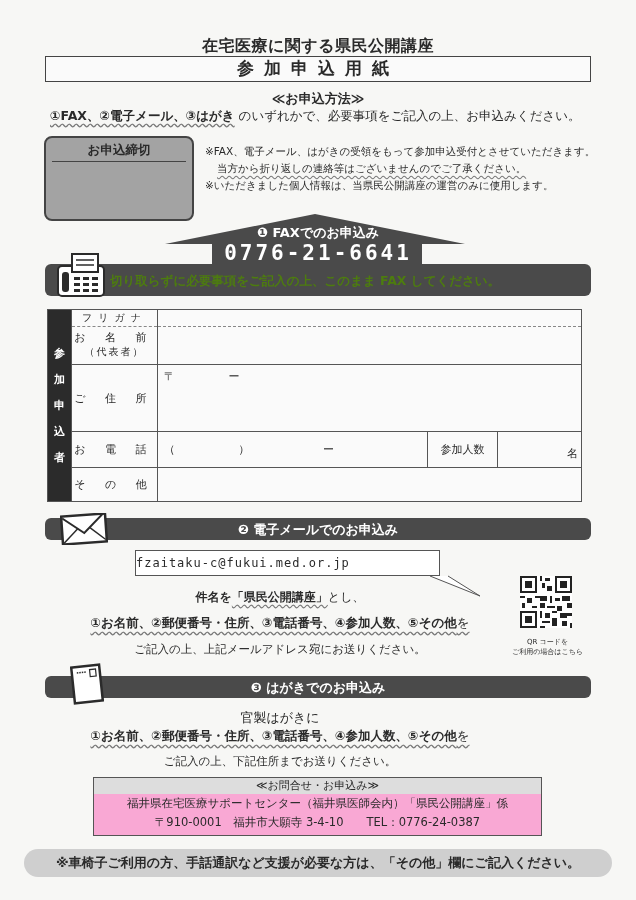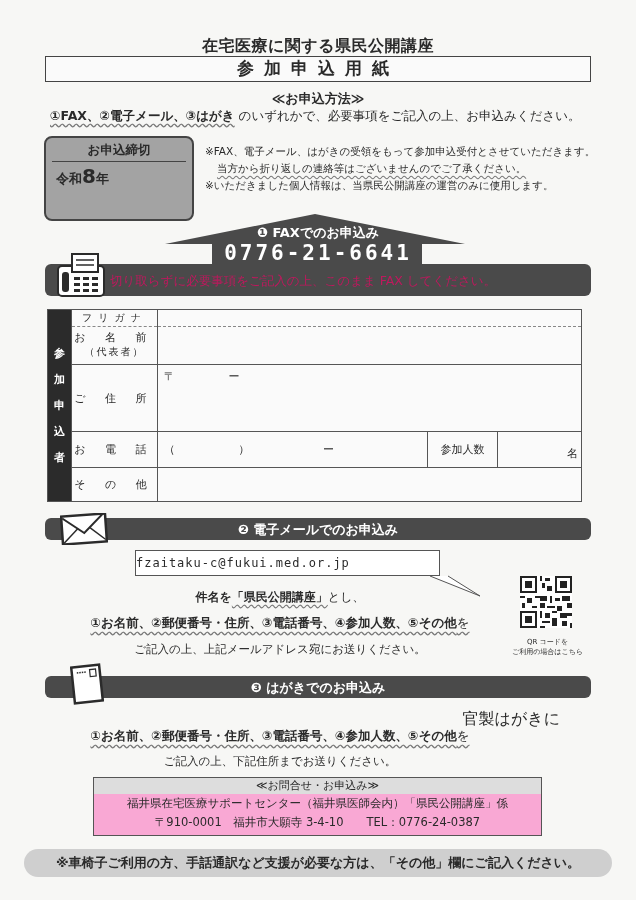--- a/index.html
+++ b/index.html
@@ -18,21 +18,21 @@
   .deadline .dd { font-size: 14px; font-weight: bold; padding-left: 8px; line-height: 28px; }
   .deadline .dd b { font-size: 28px; }
   .notes { left: 205px; top: 143px; font-size: 10.5px; line-height: 17px; white-space: nowrap; }
   .notes .ul { text-decoration: underline wavy #777; text-underline-offset: 3px; padding-left: 12px; }
   .arrow { left: 165px; top: 214px; width: 300px; height: 30px; }
   .fax-label { left: 0; width: 636px; top: 224px; text-align: center; color: #fff; font-size: 13px; font-weight: bold; z-index: 2; }
   .fax-num-box { left: 212px; top: 240px; width: 210px; height: 30px; background: #4a4a4a; z-index: 1; }
   .fax-num { left: 0; width: 636px; top: 241px; text-align: center; color: #fff; font-size: 21px; font-weight: bold; letter-spacing: 3px; font-family: "DejaVu Sans Mono", monospace; z-index: 2; }
   .dark-bar { background: #4a4a4a; border-radius: 6px; color: #fff; }
   .fax-bar { left: 45px; top: 264px; width: 546px; height: 32px; }
-  .fax-bar-text { left: 110px; top: 273px; color: #be185d; font-size: 12.5px; font-weight: normal; white-space: nowrap; z-index: 2; }
+  .fax-bar-text { left: 110px; top: 273px; color: #4d7c0f; font-size: 12.5px; font-weight: bold; white-space: nowrap; z-index: 2; }
   .fax-icon { left: 56px; top: 252px; width: 50px; height: 46px; z-index: 3; }
   table.apply { position: absolute; left: 47px; top: 309px; width: 535px; border-collapse: collapse; background: #fafafa; }
   table.apply td { border: 1px solid #555; font-size: 11px; }
   .side { width: 24px; background: #2b2b2b; color: #fff; font-weight: bold; font-size: 13px; text-align: center; line-height: 26px; vertical-align: middle; }
   .lbl { width: 86px; text-align: center; letter-spacing: 8px; }
   .furi { height: 17px; border-bottom: 1px dashed #888 !important; letter-spacing: 6px; font-size: 10px; }
   .namecell { height: 37px; line-height: 14px; }
   .addr { height: 67px; }
   .tel { height: 36px; }
   .other { height: 34px; }
@@ -46,42 +46,41 @@
   .email-box { left: 135px; top: 550px; width: 305px; height: 26px; border: 1px solid #555; background: #fff; text-align: left; font-size: 12px; line-height: 24px; letter-spacing: 1px; font-family: "DejaVu Sans Mono", monospace; }
   .callout-tail { left: 430px; top: 570px; width: 70px; height: 30px; }
   .ctr { left: 0; width: 560px; text-align: center; white-space: nowrap; }
   .subj { top: 589px; font-size: 12px; }
   .subj b { text-decoration: underline wavy #777; text-underline-offset: 3px; }
   .items { top: 615px; font-size: 12.5px; }
   .items span.u { text-decoration: underline wavy #777; text-underline-offset: 4px; }
   .send { top: 642px; font-size: 11.5px; }
   .qr { left: 520px; top: 576px; width: 52px; height: 52px; }
   .qr-cap { left: 505px; top: 637px; width: 85px; text-align: center; font-size: 7px; line-height: 10px; }
-  .post-official { top: 709px; font-size: 16px; text-align: right; }
+  .post-official { top: 709px; font-size: 13px; }
   .post-items { top: 728px; font-size: 12.5px; }
   .post-send { top: 754px; font-size: 11.5px; }
   .contact { left: 93px; top: 777px; width: 449px; height: 59px; border: 1px solid #555; background: #f9a8d4; }
   .contact .ch { background: #ddd; text-align: center; font-size: 11px; height: 16px; line-height: 16px; }
   .contact .cl { text-align: center; font-size: 11.5px; line-height: 19px; white-space: nowrap; }
   .notice { left: 24px; top: 849px; width: 588px; height: 28px; background: #cfcfcf; border-radius: 14px; text-align: center; font-size: 13px; font-weight: bold; line-height: 28px; white-space: nowrap; }
 </style>
 </head>
 <body>
 
 <div class="abs title">在宅医療に関する県民公開講座</div>
 <div class="abs form-box">参加申込用紙</div>
 
 <div class="abs method-head">≪お申込方法≫</div>
 <div class="abs method-line">
   <span class="em">①FAX、②電子メール、③はがき</span><span> のいずれかで、必要事項をご記入の上、お申込みください。</span>
 </div>
 
 <div class="abs deadline">
   <div class="dh">お申込締切</div>
-  <div class="dy"><span>令和</span><b>8</b><span>年</span></div>
 </div>
 
 <div class="abs notes">
   <div>※FAX、電子メール、はがきの受領をもって参加申込受付とさせていただきます。</div>
   <div class="ul">当方から折り返しの連絡等はございませんのでご了承ください。</div>
   <div>※いただきました個人情報は、当県民公開講座の運営のみに使用します。</div>
 </div>
 
 <svg class="abs arrow" viewBox="0 0 300 30" preserveAspectRatio="none">
   <polygon points="150,0 300,30 0,30" fill="#4a4a4a"></polygon>

